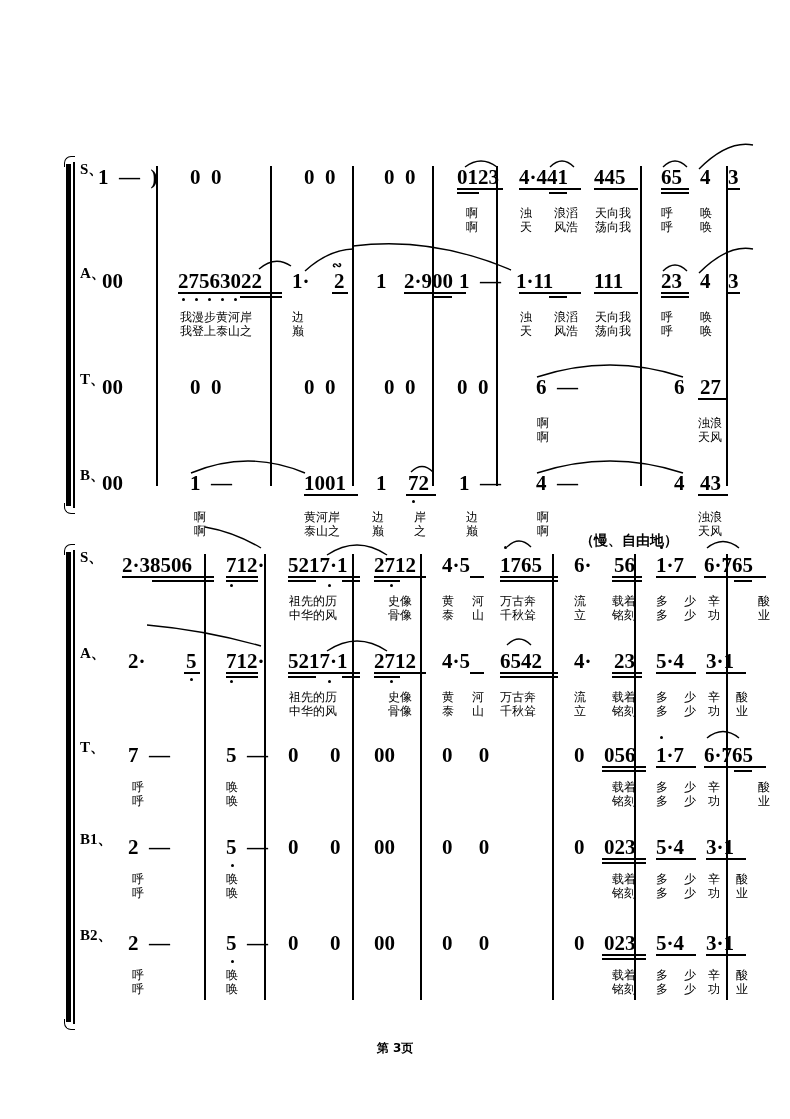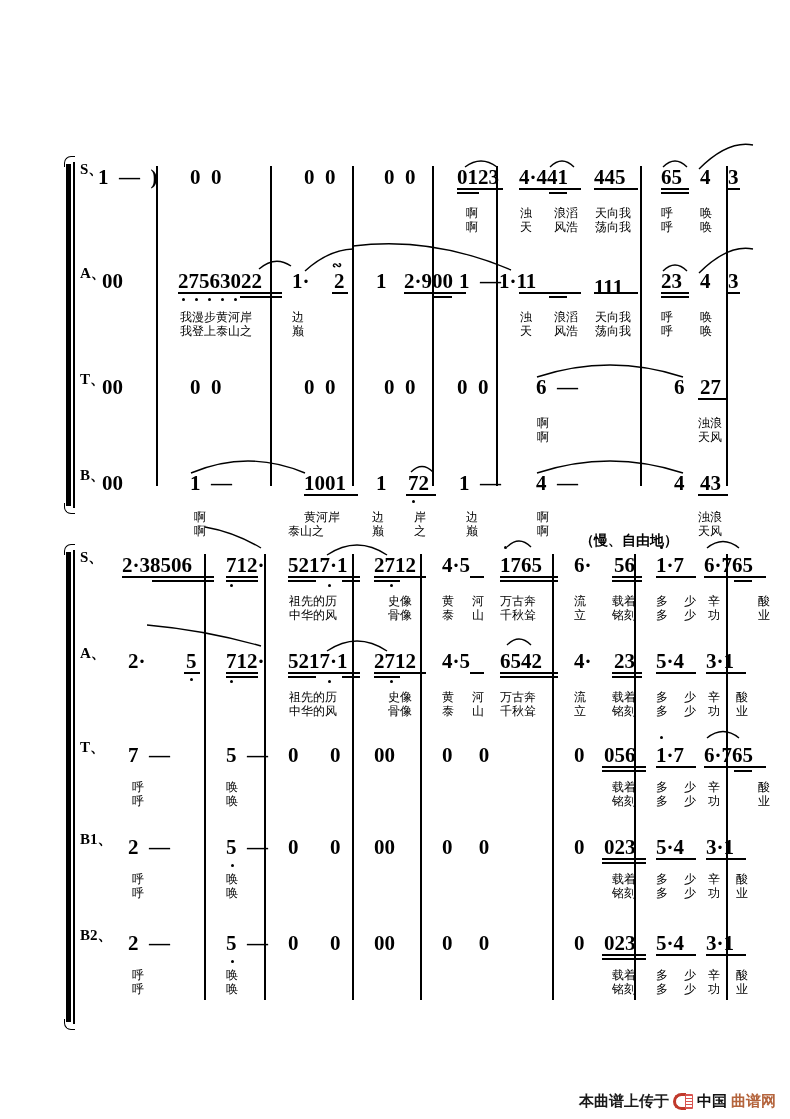--- a/index.html
+++ b/index.html
@@ -206,25 +206,25 @@
       <span class="n" style="left:300px;top:6px;">1</span>
       <span class="n" style="left:328px;top:6px;">2·900</span>
       <div class="beam" style="left:328px;top:28px;width:62px;"></div>
       <div class="beam" style="left:358px;top:32px;width:18px;"></div>
       <svg class="slur" style="left:276px;top:-22px;width:160px;height:30px;" viewBox="0 0 160 30">
           <path d="M1,4 Q80,-6 159,28"></path>
         </svg>
 
       <span class="n" style="left:383px;top:6px;">1  —</span>
 
-      <span class="n" style="left:423px;top:6px;">1·11</span>
+      <span class="n" style="left:440px;top:6px;">1·11</span>
       <div class="beam" style="left:443px;top:28px;width:62px;"></div>
       <div class="beam" style="left:473px;top:32px;width:18px;"></div>
 
-      <span class="n" style="left:518px;top:12px;">111</span>
+      <span class="n" style="left:518px;top:6px;">111</span>
       <div class="beam" style="left:518px;top:28px;width:44px;"></div>
 
       <span class="n" style="left:585px;top:6px;">23</span>
       <div class="beam" style="left:585px;top:28px;width:28px;"></div>
       <div class="beam" style="left:585px;top:32px;width:28px;"></div>
       <svg class="slur" style="left:586px;top:-4px;width:26px;height:12px;" viewBox="0 0 26 12">
           <path d="M1,11 Q13,-1 25,11"></path>
         </svg>
 
       <span class="n" style="left:624px;top:6px;">4</span>
@@ -300,21 +300,21 @@
       <svg class="slur" style="left:460px;top:-12px;width:148px;height:20px;" viewBox="0 0 148 20">
           <path d="M1,19 Q74,-5 147,19"></path>
         </svg>
       <span class="n" style="left:598px;top:6px;">4</span>
       <span class="n" style="left:624px;top:6px;">43</span>
       <div class="beam" style="left:622px;top:28px;width:30px;"></div>
 
       <span class="lyr" style="left:118px;top:44px;">啊</span>
       <span class="lyr" style="left:118px;top:58px;">啊</span>
       <span class="lyr" style="left:228px;top:44px;">黄河岸</span>
-      <span class="lyr" style="left:212px;top:58px;text-align:center;">泰山之</span>
+      <span class="lyr" style="left:228px;top:58px;text-align:center;">泰山之</span>
       <span class="lyr" style="left:296px;top:44px;">边</span>
       <span class="lyr" style="left:296px;top:58px;">巅</span>
       <span class="lyr" style="left:338px;top:44px;">岸</span>
       <span class="lyr" style="left:338px;top:58px;">之</span>
       <span class="lyr" style="left:390px;top:44px;">边</span>
       <span class="lyr" style="left:390px;top:58px;">巅</span>
       <span class="lyr" style="left:461px;top:44px;">啊</span>
       <span class="lyr" style="left:461px;top:58px;">啊</span>
       <span class="lyr" style="left:622px;top:44px;">浊浪</span>
       <span class="lyr" style="left:622px;top:58px;">天风</span>
@@ -606,29 +606,16 @@
       <span class="lyr" style="left:580px;top:56px;">多</span>
       <span class="lyr" style="left:608px;top:42px;">少</span>
       <span class="lyr" style="left:608px;top:56px;">少</span>
       <span class="lyr" style="left:632px;top:42px;">辛</span>
       <span class="lyr" style="left:632px;top:56px;">功</span>
       <span class="lyr" style="left:660px;top:42px;">酸</span>
       <span class="lyr" style="left:660px;top:56px;">业</span>
     </div>
   </div>
 
-
-  <div class="watermark">
-    <span class="wm-pre">本曲谱上传于</span>
-    <span class="wm-logo">
-      <span class="c"></span>
-      <span class="bars">
-          <i style="top:2px"></i>
-          <i style="top:5px"></i>
-          <i style="top:8px"></i>
-          <i style="top:11px"></i>
-        </span>
-    </span>
-    <span class="wm-zh">中国</span>
-    <span class="wm-org">曲谱网</span>
-  </div>
+  <div class="pagenum" style="top:1040px;">第 3页</div>
+
 
 </div>
 
 </body></html>

